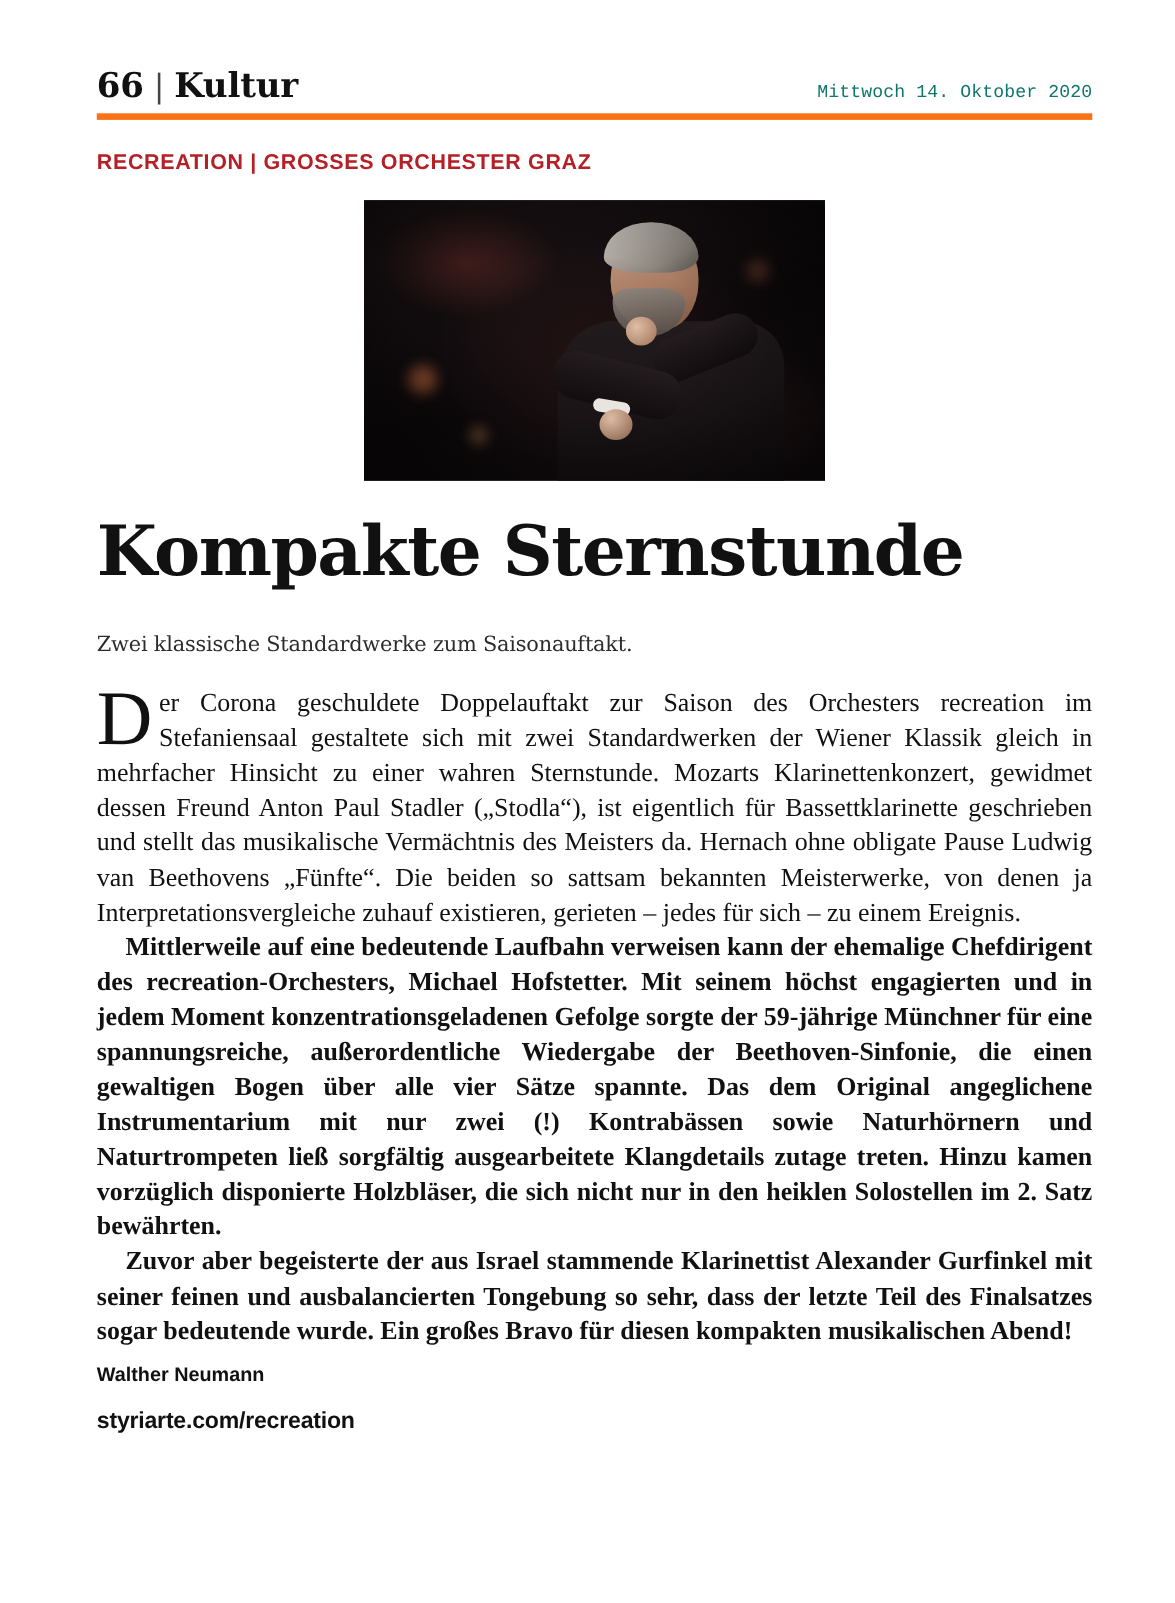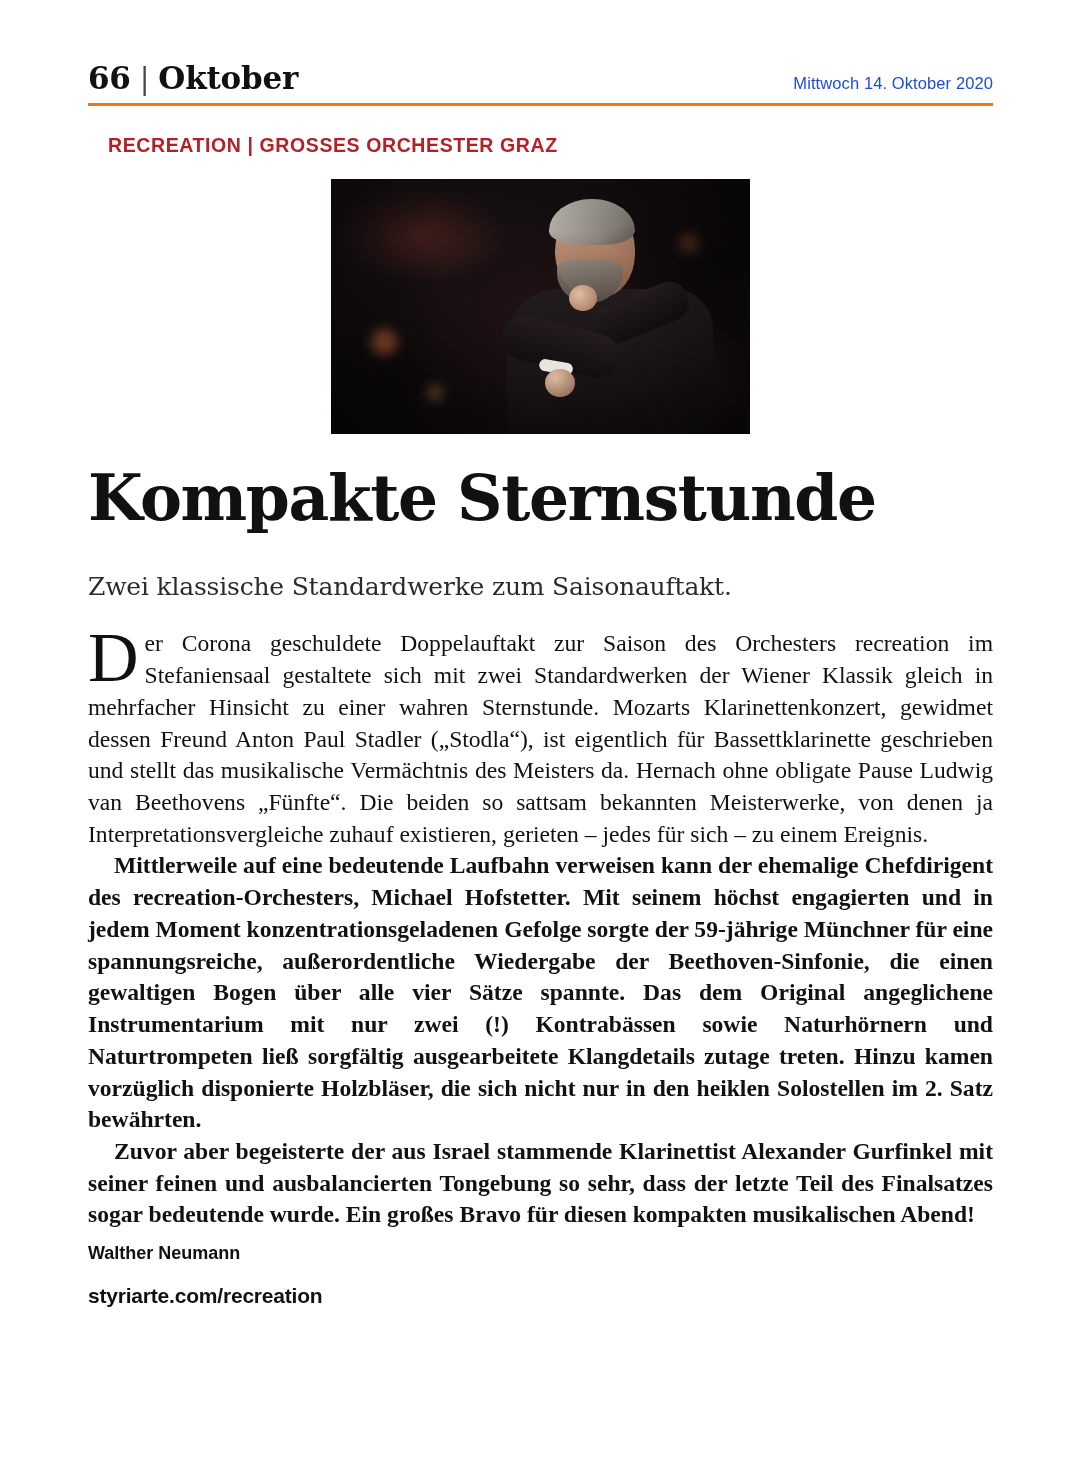--- a/index.html
+++ b/index.html
@@ -22,21 +22,21 @@
     width: 905px;
     height: 1457px;
   }
 
   
   .masthead {
     display: flex;
     align-items: baseline;
     justify-content: space-between;
     padding-top: 60px;
-    border-bottom: 3px solid #f97316;
+    border-bottom: 6px solid #f97316;
     padding-bottom: 7px;
   }
   .masthead-left {
     display: flex;
     align-items: baseline;
     font-family: "DejaVu Serif", serif;
     font-weight: bold;
     font-size: 31px;
     letter-spacing: -0.2px;
     color: #111;
@@ -50,35 +50,34 @@
     font-weight: 300;
     color: #444;
     margin-right: 9px;
     font-size: 29px;
   }
   .section-name {
     font-size: 31px;
     font-weight: bold;
   }
   .masthead-date {
-    font-family: Liberation Sans, sans-serif;
+    font-family: Liberation Mono, monospace;
     font-size: 16.5px;
-    color: #1d4ed8;
+    color: #0f766e;
     letter-spacing: 0.1px;
   }
 
   
   .kicker {
     font-family: "Liberation Sans", sans-serif;
     font-weight: bold;
     font-size: 19.5px;
     letter-spacing: 0.6px;
     color: #b52026;
     margin-top: 28px;
-    margin-left: 20px;
   }
 
   
   .photo-wrap {
     margin-top: 22px;
     display: flex;
     justify-content: center;
   }
   .photo {
     width: 419px;
@@ -210,21 +209,21 @@
     font-family: "DejaVu Serif", serif;
     font-weight: bold;
     font-size: 63px;
     letter-spacing: -1.4px;
     line-height: 1.02;
     margin-top: 32px;
     color: #111;
   }
   .subhead {
     font-family: "DejaVu Serif", serif;
-    font-size: 25px;
+    font-size: 19px;
     color: #2b2b2b;
     margin-top: 19px;
     letter-spacing: -0.2px;
   }
 
   
   .body-text {
     margin-top: 27px;
     font-family: "Liberation Serif", serif;
     font-size: 23.6px;
@@ -285,21 +284,21 @@
 </style>
 </head>
 <body>
 
 <div class="page">
 
   <div class="masthead">
     <div class="masthead-left">
       <span class="folio">66</span>
       <span class="folio-sep">|</span>
-      <span class="section-name">Oktober</span>
+      <span class="section-name">Kultur</span>
     </div>
     <div class="masthead-date">Mittwoch 14. Oktober 2020</div>
   </div>
 
   <div class="kicker">RECREATION | GROSSES ORCHESTER GRAZ</div>
 
   <div class="photo-wrap">
     <div class="photo">
       <div class="bg-glow"></div>
       <div class="spot s1"></div>

